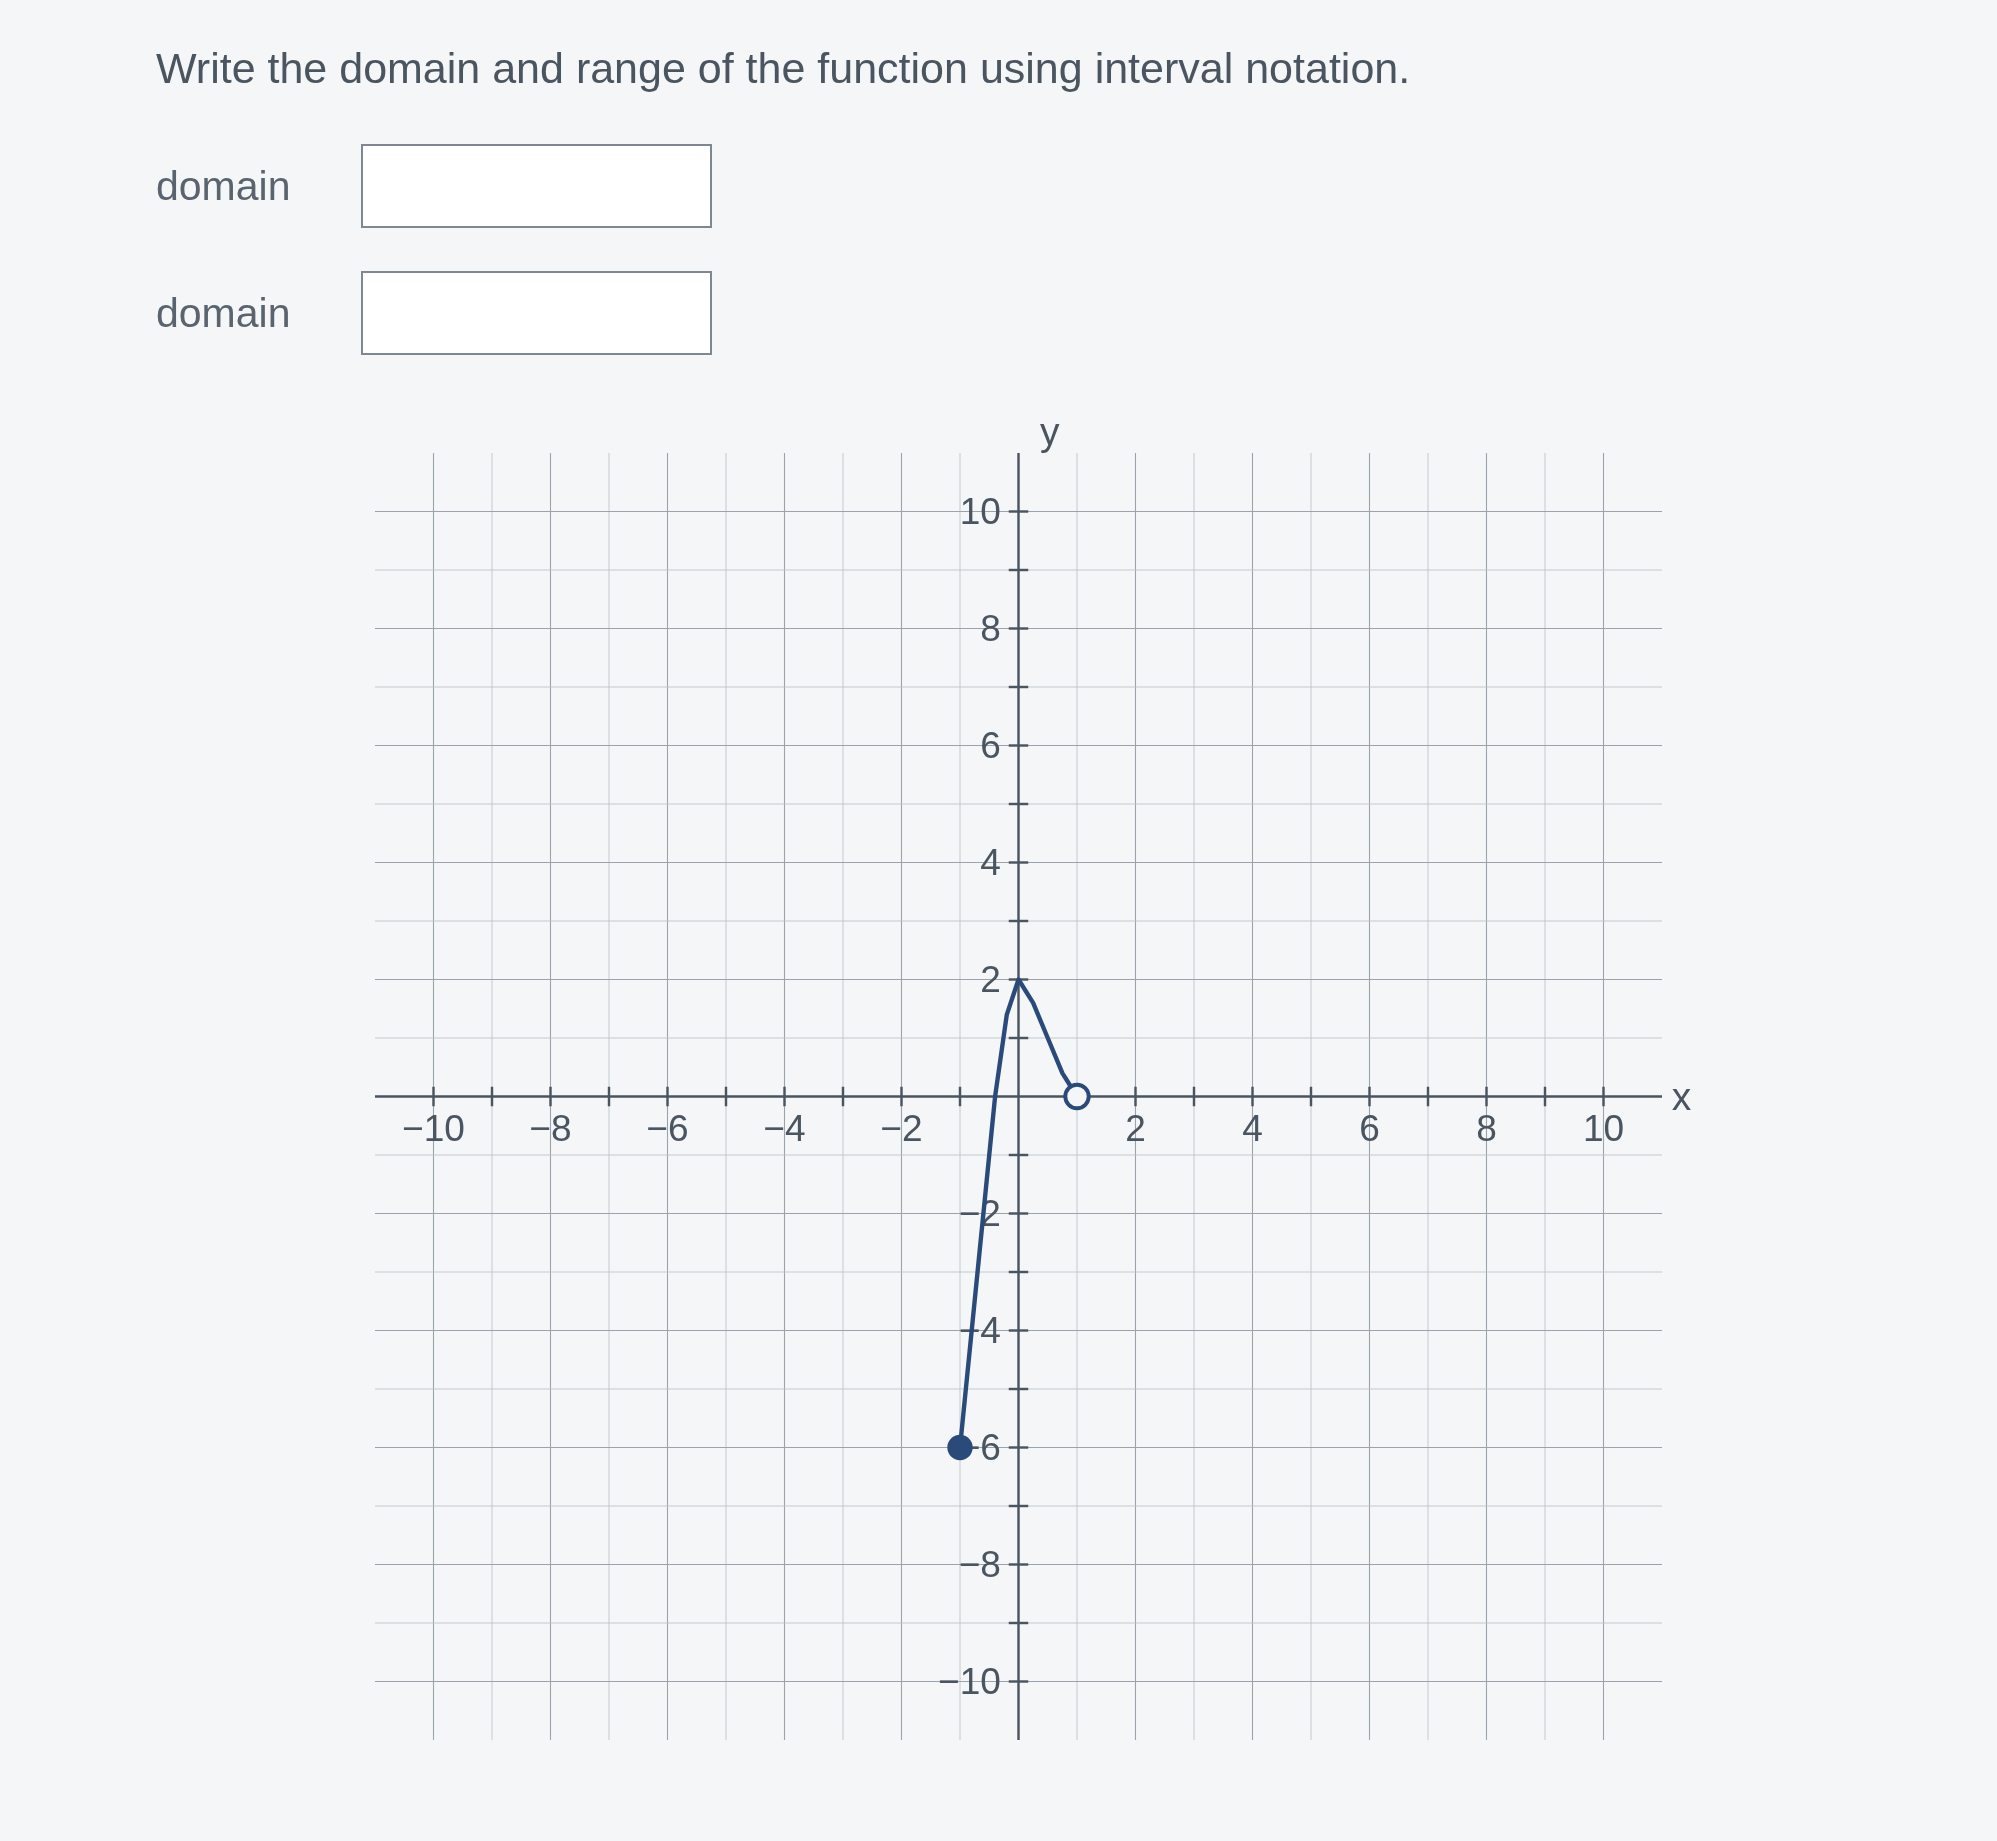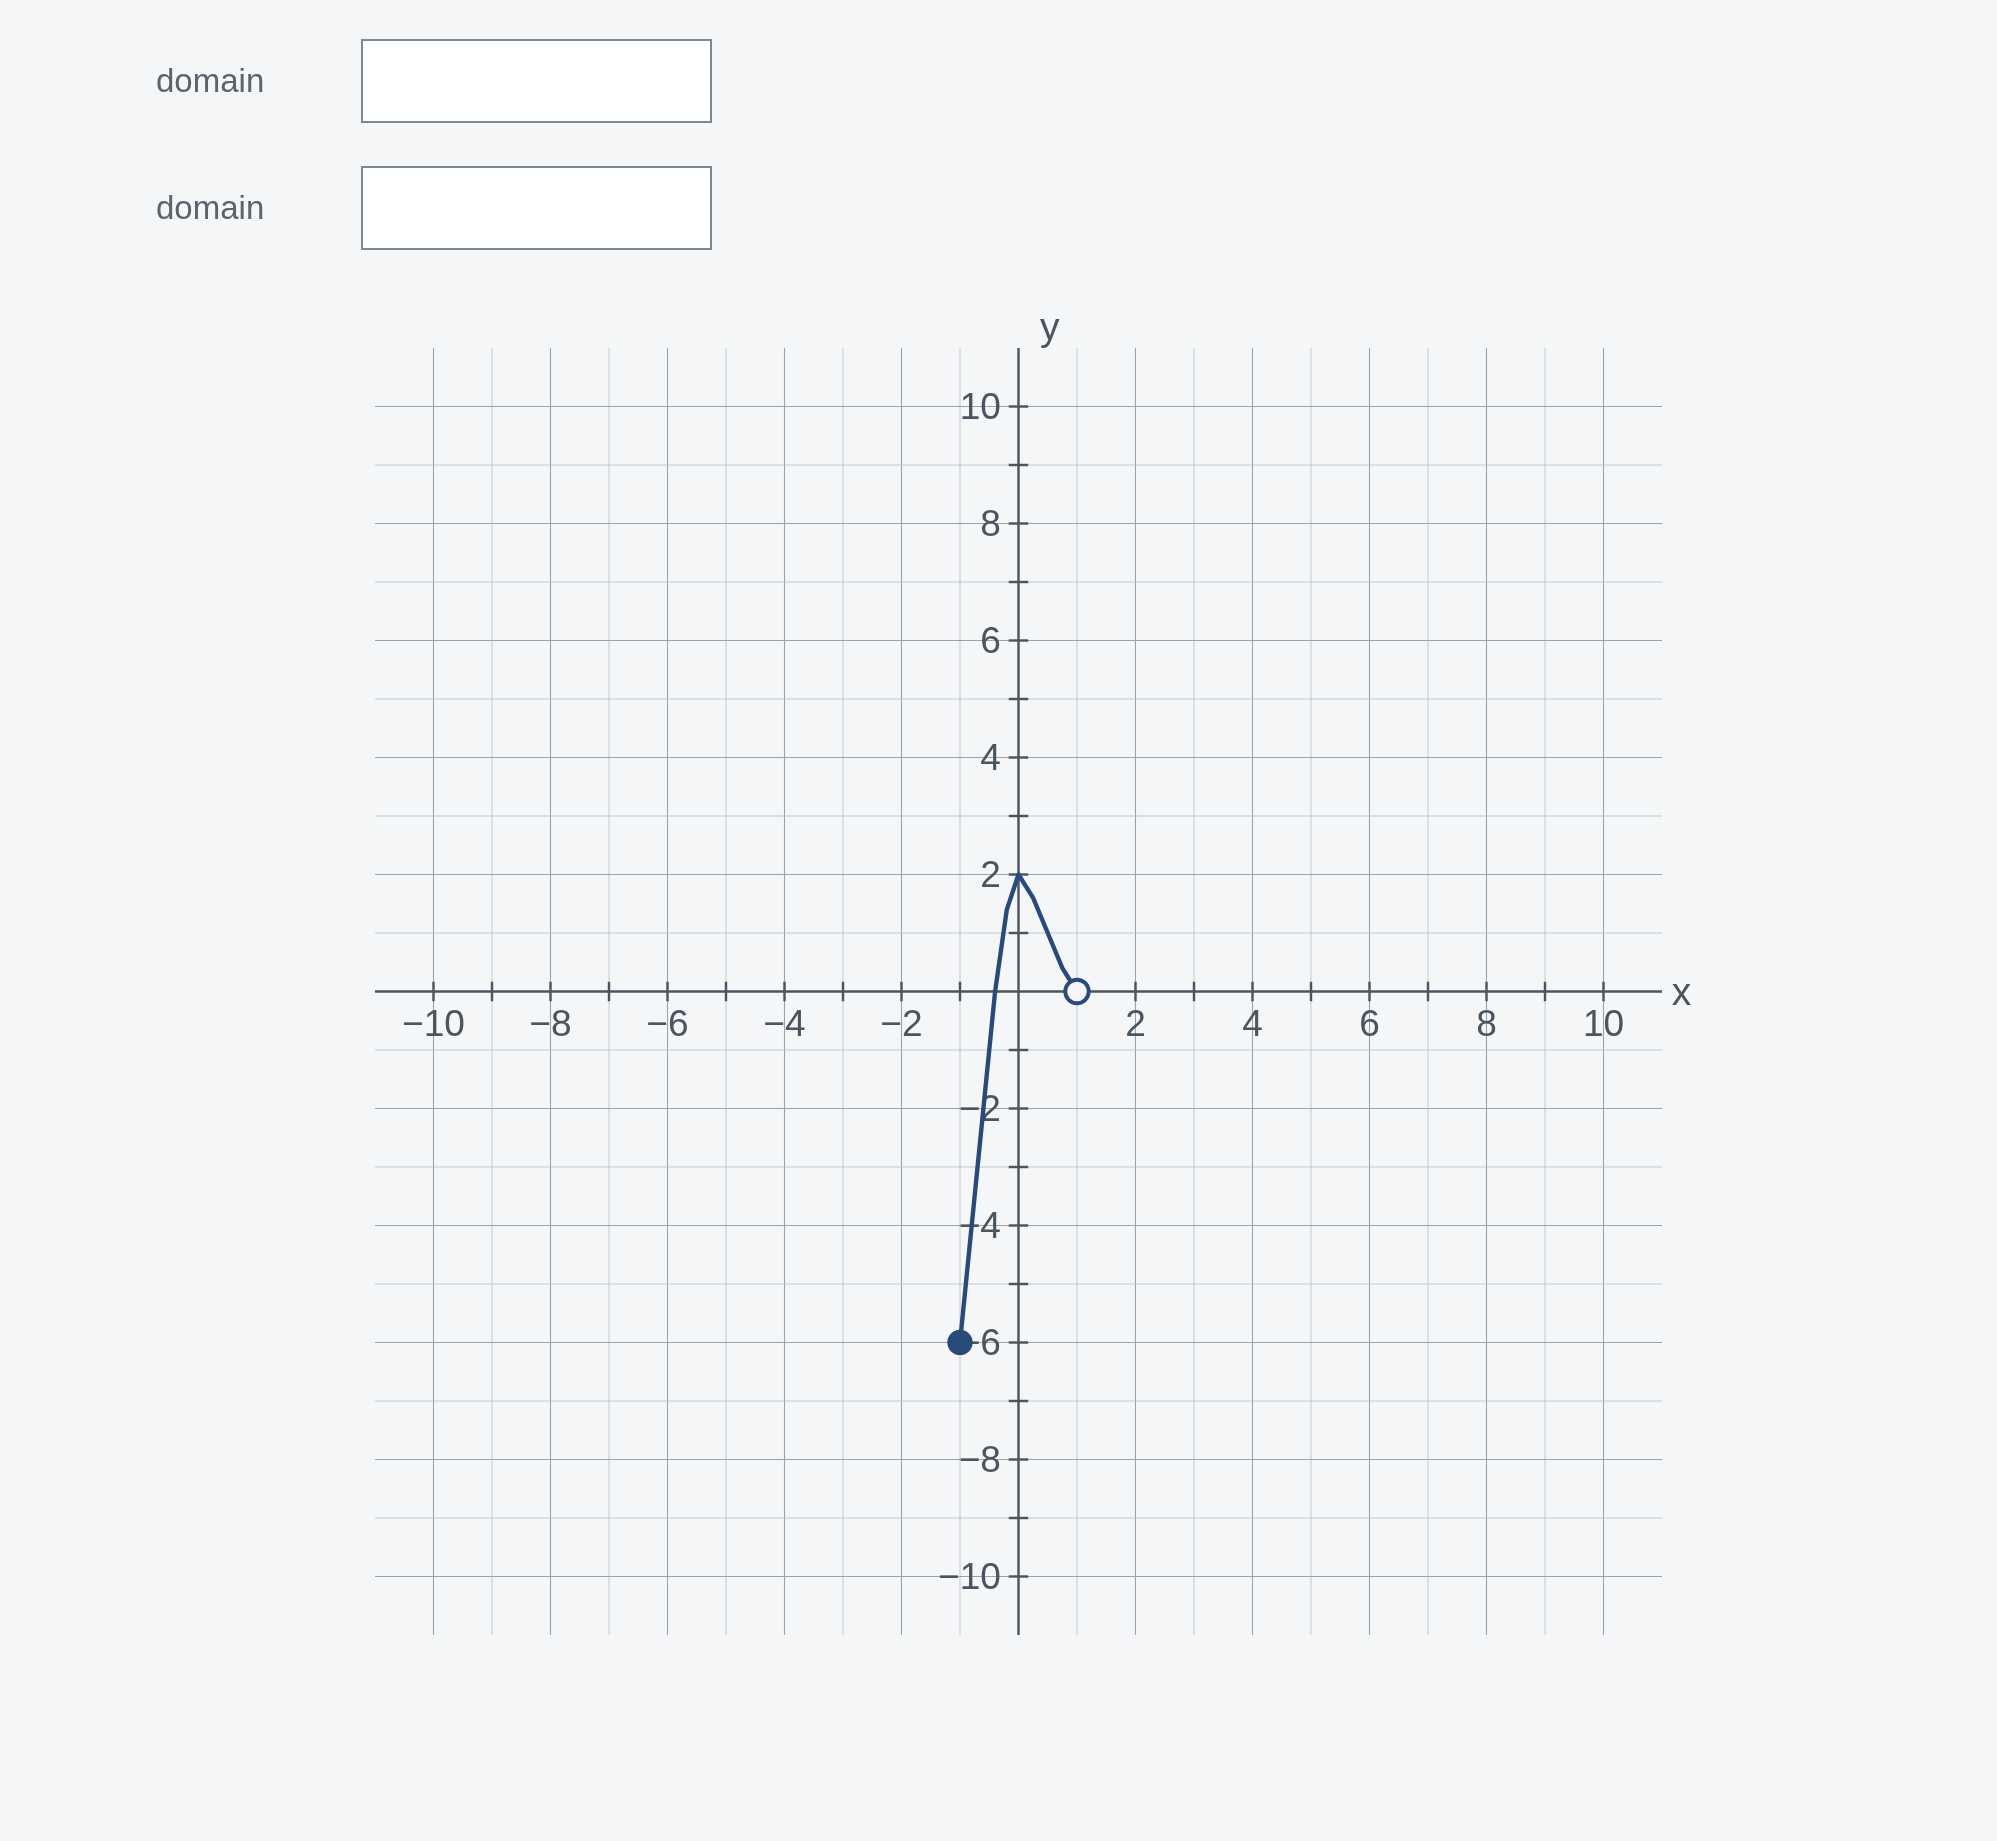--- a/index.html
+++ b/index.html
@@ -25,21 +25,21 @@
     margin-bottom:47px;
     line-height:1.35;
   }
   .field-row{
     display:flex;
     align-items:center;
     margin-bottom:43px;
   }
   .field-label{
     width:205px;
-    font-size:33px;
+    font-size:41px;
     color:#5a646e;
   }
   .answer-box{
     width:351px;
     height:84px;
     border:2px solid #7e8892;
     background:#ffffff;
     font-size:37px;
     padding:0 15.6px;
     box-sizing:border-box;
@@ -91,20 +91,21 @@
     fill:#f4f6f7;
     stroke:#2a4a7a;
     stroke-width:4;
   }
 </style>
 </head>
 <body>
 
 <div class="page">
 
+  <div class="prompt">Write the domain and range of the function using interval notation.</div>
 
   <div class="field-row">
     <div class="field-label">domain</div>
     <input class="answer-box" type="text" value="" style="">
   </div>
 
   <div class="field-row">
     <div class="field-label">domain</div>
     <input class="answer-box" type="text" value="" style="">
   </div>

